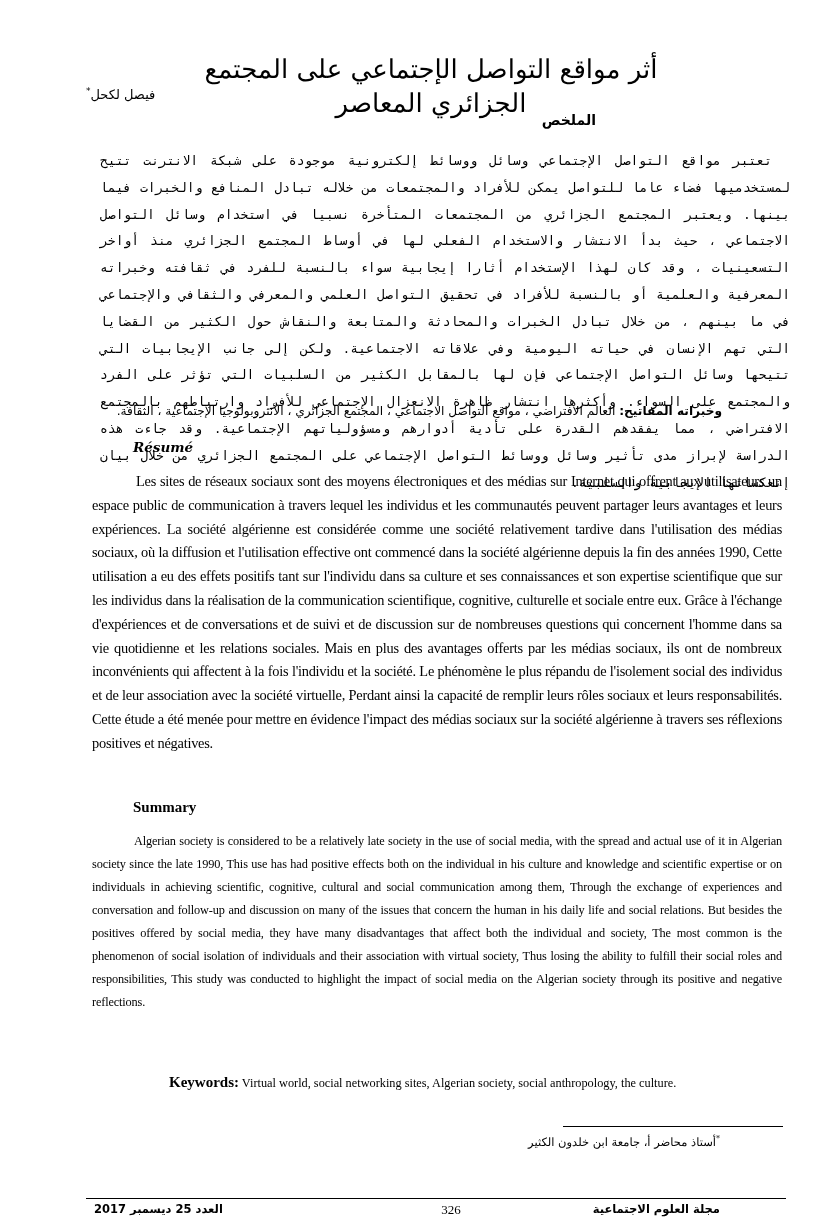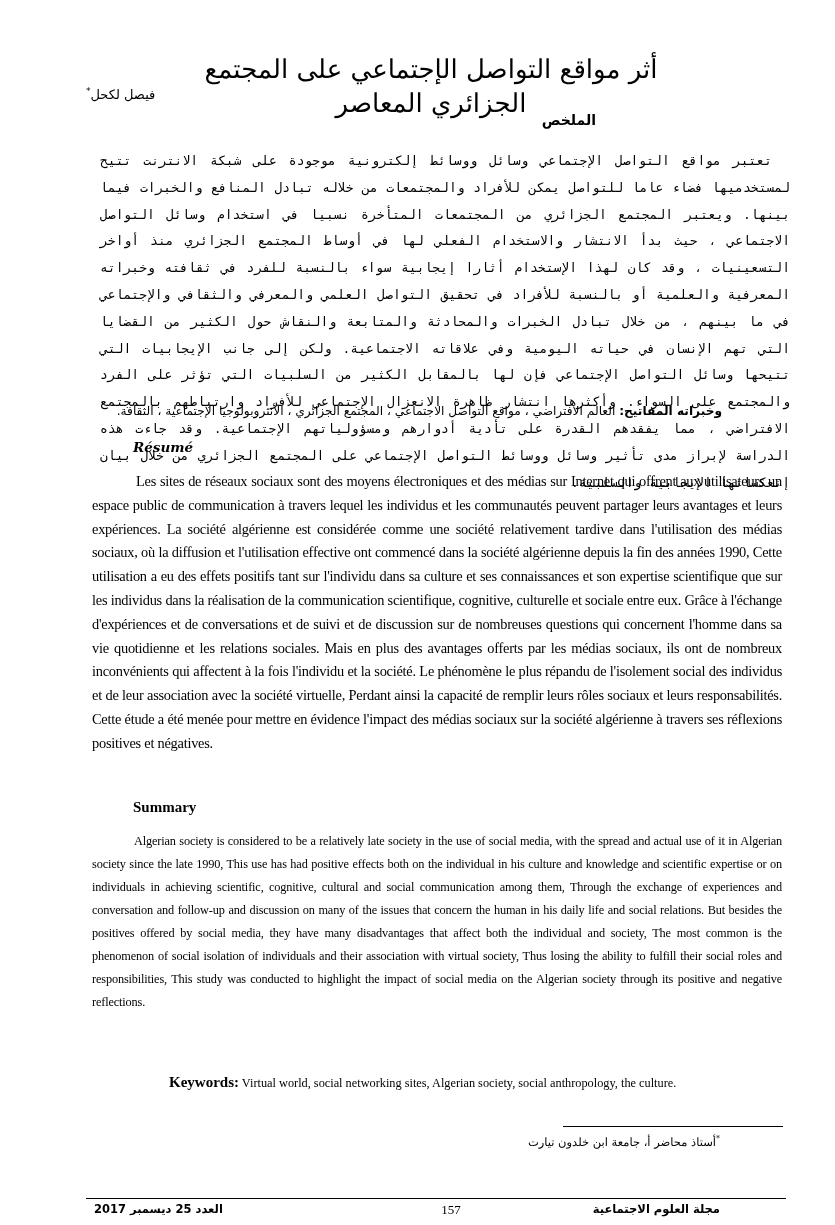--- a/index.html
+++ b/index.html
@@ -232,21 +232,21 @@
   <div class="en-abstract">
     <p>Algerian society is considered to be a relatively late society in the use of social media, with the spread and actual use of it in Algerian society since the late 1990, This use has had positive effects both on the individual in his culture and knowledge and scientific expertise or on individuals in achieving scientific, cognitive, cultural and social communication among them, Through the exchange of experiences and conversation and follow-up and discussion on many of the issues that concern the human in his daily life and social relations. But besides the positives offered by social media, they have many disadvantages that affect both the individual and society, The most common is the phenomenon of social isolation of individuals and their association with virtual society, Thus losing the ability to fulfill their social roles and responsibilities, This study was conducted to highlight the impact of social media on the Algerian society through its positive and negative reflections.</p>
   </div>
 
   <div class="en-keywords">
     <span class="kwlabel">Keywords:</span><span> Virtual world, social networking sites, Algerian society, social anthropology, the culture.</span>
   </div>
 
   <div class="footnote-rule"></div>
   <div class="footnote">
-    <sup>*</sup><span>أستاذ محاضر أ، جامعة ابن خلدون تيارت</span>
+    <sup>*</sup><span>أستاذ محاضر أ، جامعة ابن خلدون الكثير</span>
   </div>
 
   <div class="footer-rule"></div>
   <div class="footer-left">العدد 25 ديسمبر 2017</div>
-  <div class="footer-center">157</div>
+  <div class="footer-center">326</div>
   <div class="footer-right">مجلة العلوم الاجتماعية</div>
 
 </div>
 
 </body></html>

